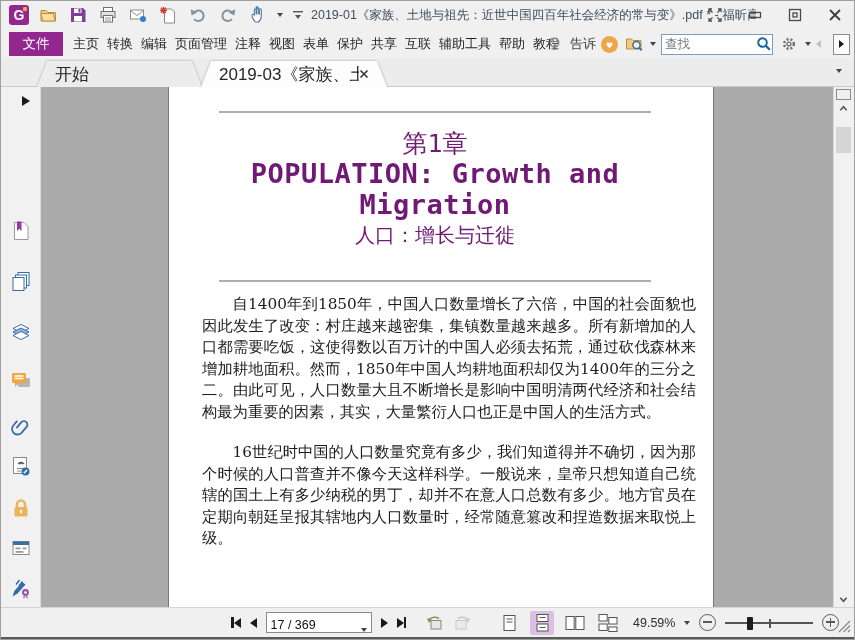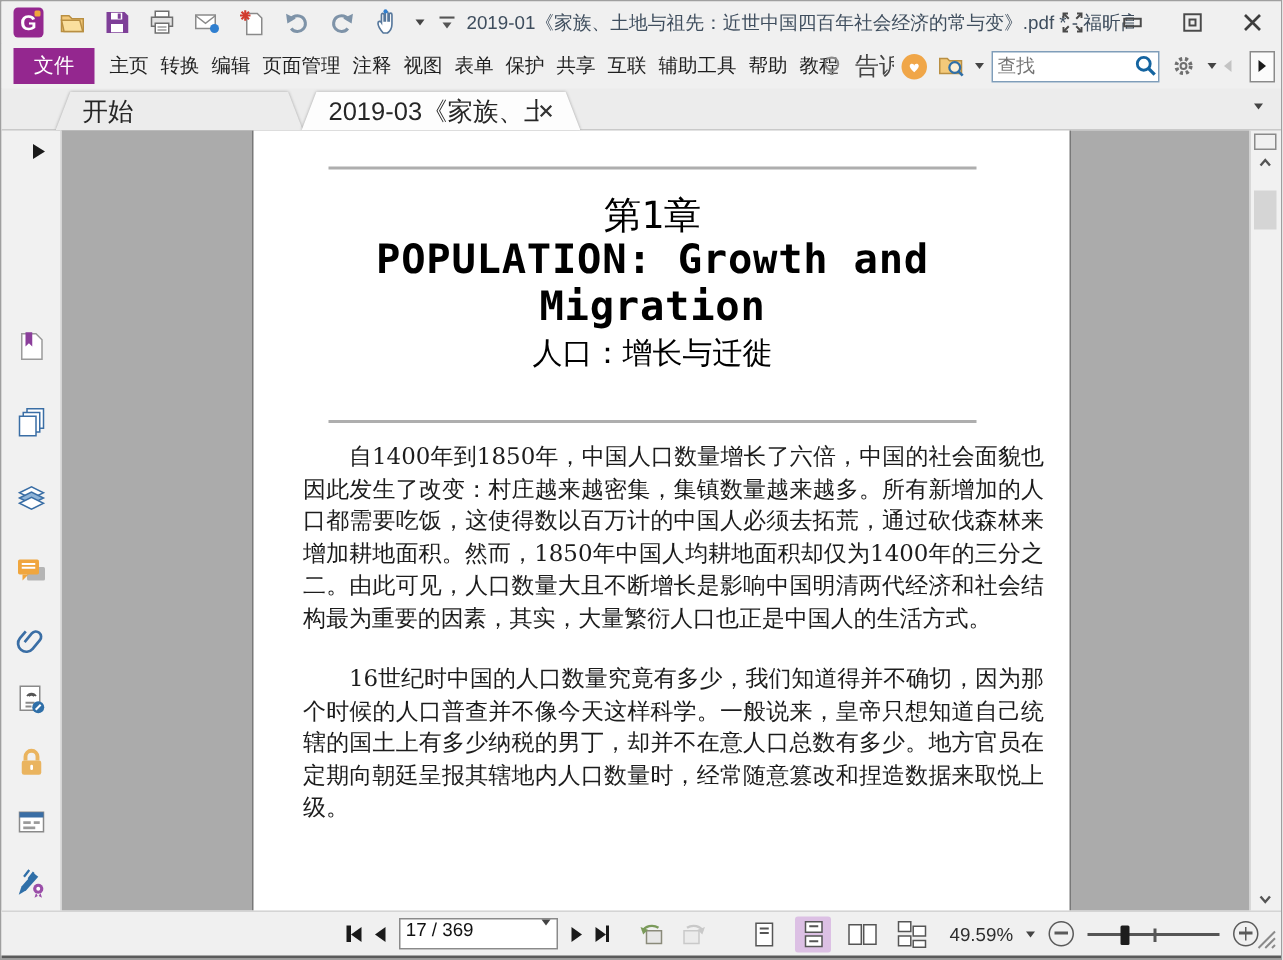--- a/index.html
+++ b/index.html
@@ -17,21 +17,21 @@
   .win-title { flex:0 0 auto; margin-left:6px; color:#3f4e5e; font-size:12.5px; white-space:nowrap; overflow:hidden; max-width:445px; }
   .winctrls { position:absolute; right:10px; top:0; height:28px; display:flex; align-items:center; gap:22px; }
   .winctrls .tbtn { width:18px; height:18px; }
 
   
   .menubar { position:absolute; left:0; top:28px; width:100%; height:30px; display:flex; align-items:center; background:#f0f0f0; }
   .file-btn { margin-left:8px; width:54px; height:24px; background:#94278f; color:#fff; display:flex; align-items:center; justify-content:center; font-size:13.5px; }
   .menu-items { display:flex; align-items:center; margin-left:6px; }
   .menu-item { padding:4px 4px; font-size:13px; color:#1f1f1f; white-space:nowrap; }
   .menu-right { position:absolute; right:2px; top:0; height:30px; display:flex; align-items:center; gap:5px; }
-  .tellme { color:#444; font-size:16px; max-width:26px; overflow:hidden; white-space:nowrap; }
+  .tellme { color:#444; font-size:13px; max-width:26px; overflow:hidden; white-space:nowrap; }
   .heart-badge { width:17px; height:17px; border-radius:50%; background:#f0a648; display:flex; align-items:center; justify-content:center; }
   .searchbox { width:112px; height:21px; background:#fff; border:1px solid #7f9db9; display:flex; align-items:center; }
   .searchbox input { flex:1; border:0; outline:0; font-size:12.5px; padding:0 3px; min-width:0; background:transparent; font-family:inherit; }
   .mini-gap { width:2px; }
   .boxed-btn { width:17px; height:21px; border:1px solid #8a8a8a; background:#fbfbfb; display:flex; align-items:center; justify-content:center; margin-right:2px; }
   .tri-right { width:0; height:0; border-top:4px solid transparent; border-bottom:4px solid transparent; border-left:5px solid #1a1a1a; display:inline-block; }
   .tri-left-lite { width:0; height:0; border-top:4px solid transparent; border-bottom:4px solid transparent; border-right:5px solid #c3c3c3; display:inline-block; }
 
   
   .tabbar { position:absolute; left:0; top:58px; width:100%; height:28px; background:#ececec; border-bottom:1px solid #c9c9c9; }
@@ -51,36 +51,36 @@
   .sb-icon { position:absolute; left:9px; width:22px; height:22px; }
   .scrollbar { position:absolute; right:0; top:0; width:21px; height:100%; background:#f1f1f1; border-left:1px solid #d8d8d8; }
   .sb-split { position:absolute; left:2px; top:2px; width:15px; height:11px; background:#f0f0f0; border:1px solid #8a8a8a; }
   .chev { position:absolute; left:5px; width:9px; height:9px; }
   .sb-thumb { position:absolute; left:2px; top:40px; width:15px; height:26px; background:#d5d5d5; }
 
   
   .page { position:absolute; left:167px; top:0; width:546px; height:522px; background:#fff; border-left:1px solid #787878; border-right:1px solid #787878; overflow:hidden; }
   .rule { position:absolute; left:50px; width:432px; height:2px; background:#aeaeae; }
   .rule1 { top:24px; } .rule2 { top:193px; }
-  .headings { position:absolute; left:50px; top:41px; width:432px; text-align:center; font-family:"DejaVu Sans Mono","Liberation Mono",monospace; color:#000000; }
+  .headings { position:absolute; left:50px; top:41px; width:432px; text-align:center; font-family:"DejaVu Sans Mono","Liberation Mono",monospace; color:#701a75; }
   .h-chapter { font-size:25px; line-height:31px; font-weight:500; }
   .h-en { font-size:27px; line-height:30.5px; font-weight:700; letter-spacing:0.5px; }
   .h-zh { font-size:20px; line-height:31px; font-weight:500; }
   .bodytext { position:absolute; left:33px; top:207px; width:494px; font-family:"DejaVu Serif","Liberation Serif",serif; font-size:15.3px; line-height:21.5px; color:#1c1c1c; text-align:justify; }
   .bodytext p { text-indent:2em; }
   .bodytext p + p { margin-top:19px; }
 
   
   .statusbar { position:absolute; left:0; bottom:0; width:100%; height:32px; background:#f0f0f0; border-top:1px solid #d4d4d4; border-bottom:2px solid #5a5a5a; }
   .nav { position:absolute; left:230px; top:0; height:29px; display:flex; align-items:center; gap:9px; }
   .sbtn { display:flex; align-items:center; justify-content:center; height:20px; }
   .tri { width:0; height:0; border-top:5.5px solid transparent; border-bottom:5.5px solid transparent; display:inline-block; }
   .tri.r { border-left:7px solid #1a1a1a; } .tri.l { border-right:7px solid #1a1a1a; }
   .bar { width:2.5px; height:11px; background:#1a1a1a; display:inline-block; }
-  .pagebox { width:106px; height:21px; background:#fff; border:1px solid #8a8a8a; display:flex; align-items:flex-start; padding:0 4px; }
+  .pagebox { width:106px; height:21px; background:#fff; border:1px solid #8a8a8a; display:flex; align-items:flex-end; padding:0 4px; }
   .pagebox input { flex:1; border:0; outline:0; font-size:12.5px; min-width:0; background:transparent; font-family:inherit; color:#111; }
   .vm { width:24px; height:24px; display:flex; align-items:center; justify-content:center; border-radius:2px; }
   .vm.active { background:#dcc0e4; }
   .zoomlvl { font-size:12.5px; color:#2e2e2e; margin-left:4px; }
   .slider { position:relative; width:88px; height:20px; }
   .slider .track { position:absolute; left:0; right:0; top:9.5px; height:1.5px; background:#555; }
   .slider .tick { position:absolute; left:50%; top:6px; width:1.5px; height:9px; background:#555; }
   .slider .handle { position:absolute; left:24%; top:4px; width:6px; height:13px; background:#1d1d1d; border-radius:1px; }
   .zoom-circle { width:17px; height:17px; border:1.5px solid #5a5a5a; border-radius:50%; position:relative; }
   .zoom-circle .h { position:absolute; left:3px; right:3px; top:6.3px; height:1.6px; background:#5a5a5a; }

